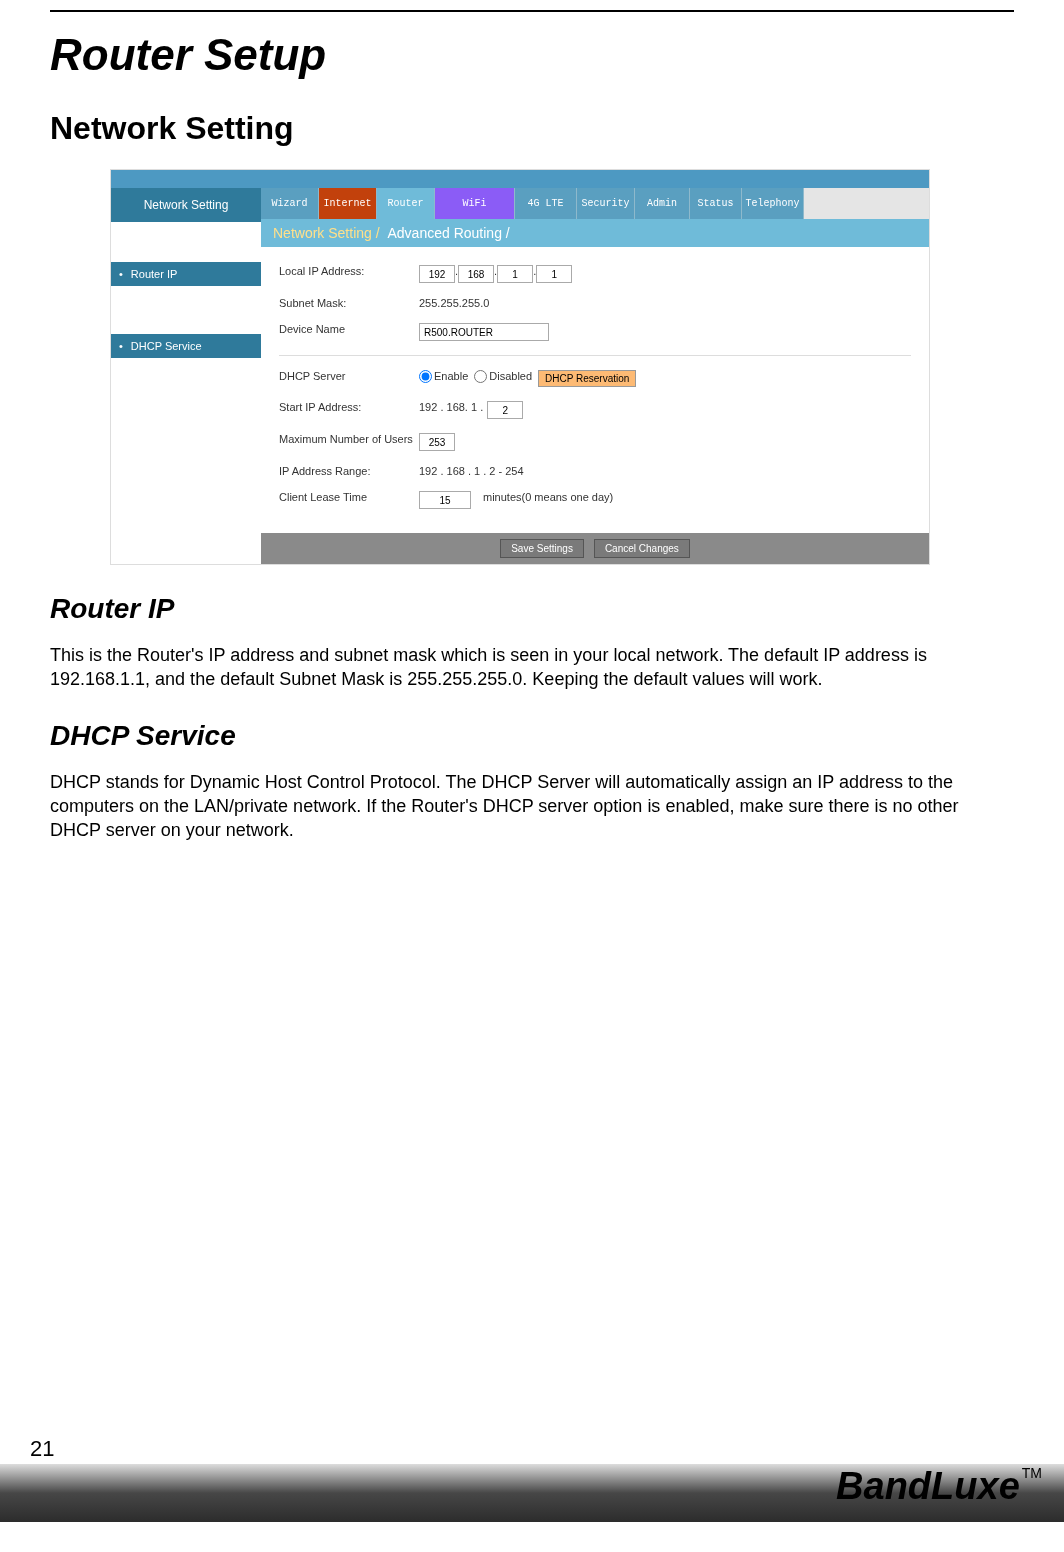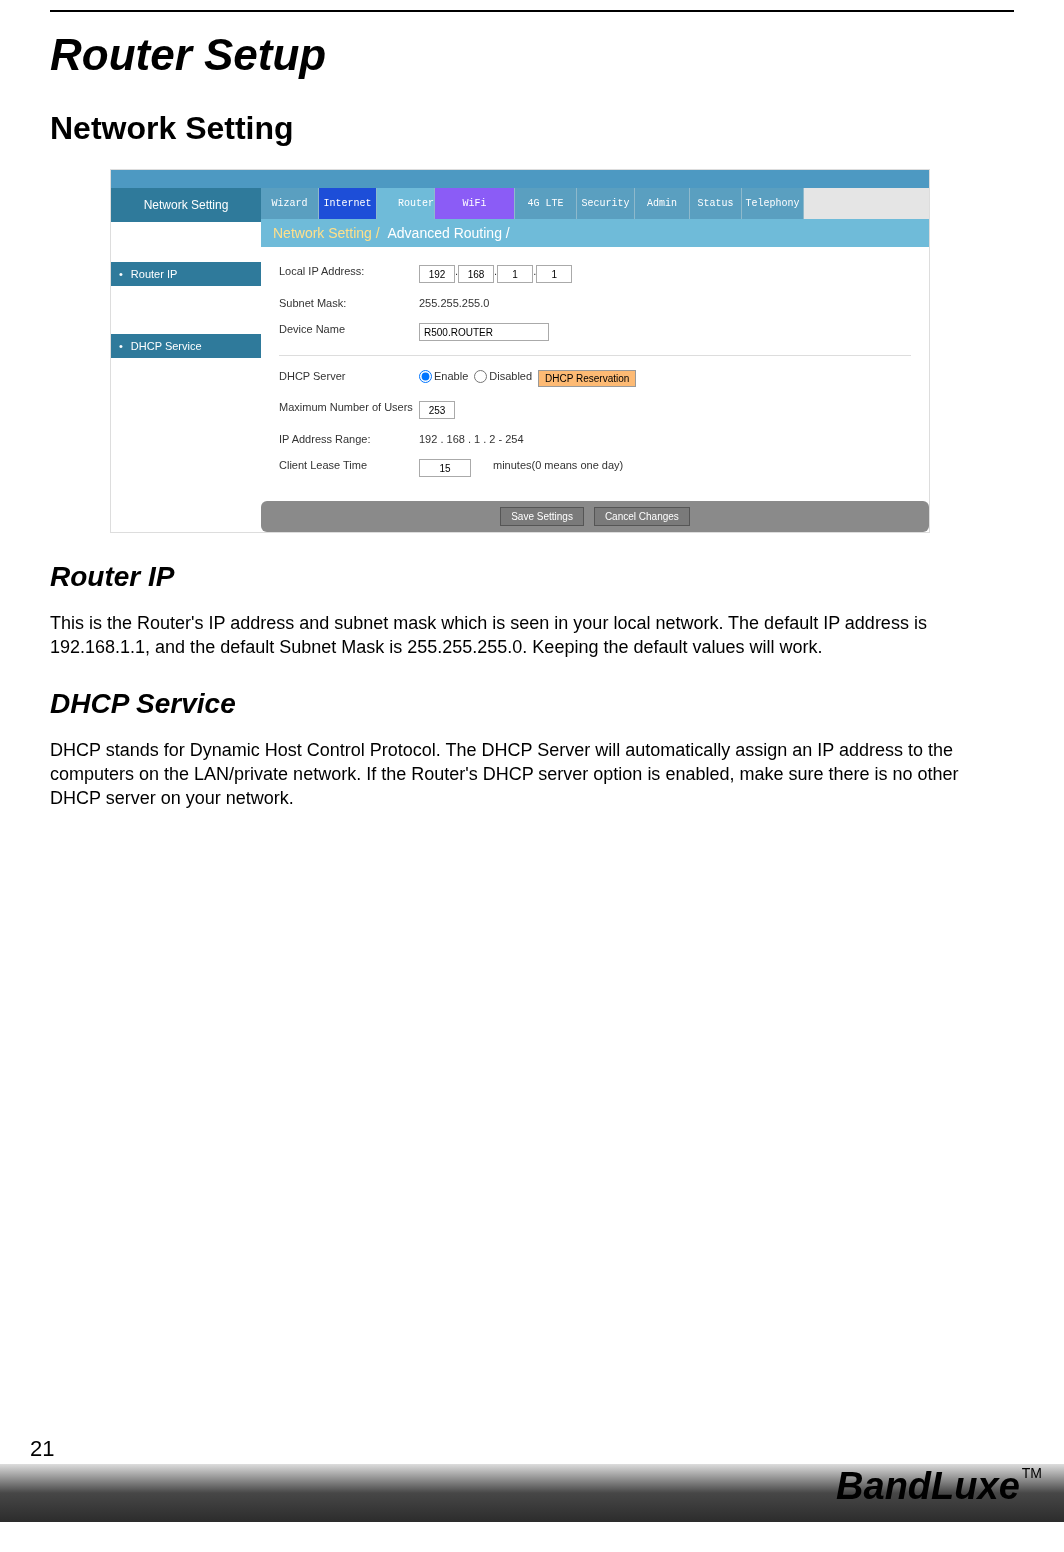--- a/index.html
+++ b/index.html
@@ -16,41 +16,41 @@
   .ss-body { display: flex; }
   .ss-left { width: 150px; background: #fff; }
   .ss-left .nav-main { background: #2f7a9b; color: #fff; padding: 10px 10px; font-size: 12px; text-align: center; }
   .ss-left .nav-sub { background: #2f7a9b; color: #fff; padding: 6px 8px; font-size: 11px; display: flex; align-items: center; margin-top: 40px; }
   .ss-left .nav-sub::before { content: "•"; margin-right: 8px; }
   .ss-left .nav-sub.service { margin-top: 48px; }
   .ss-right { flex: 1; }
   .ss-tabs { display: flex; background: #e5e5e5; }
   .ss-tab { padding: 10px 0; font-size: 10px; color: #fff; text-align: center; border-right: 1px solid #8eb9cc; font-family: Liberation Mono, monospace; }
   .ss-tab.bg1 { background: #5a9fc0; width: 58px;}
-  .ss-tab.bg2 { background: #1d4ed8; width: 58px;}
-  .ss-tab.active { background: #6fbbd9; width: 58px; text-align: right;}
+  .ss-tab.bg2 { background: #c2410c; width: 58px;}
+  .ss-tab.active { background: #6fbbd9; width: 58px;}
   .ss-tab.bg3 { background: #8b5cf6; width: 80px;}
   .ss-tab.bg4 { background: #5a9fc0; width: 62px;}
   .ss-tab.bg5 { background: #5a9fc0; width: 58px;}
   .ss-tab.bg6 { background: #5a9fc0; width: 55px;}
   .ss-tab.bg7 { background: #5a9fc0; width: 52px;}
   .ss-tab.bg8 { background: #5a9fc0; width: 62px;}
   .ss-subtabs { background: #6fbbd9; padding: 6px 12px; font-size: 14px; color: #fff; }
   .ss-subtabs .st1 { color: #ffe08a; }
   .ss-subtabs .st2 { color: #fff; margin-left: 4px; }
   .ss-content { background: #fff; padding: 18px 18px 10px 18px; font-size: 11px; color: #333; }
   .form-row { display: flex; align-items: flex-start; margin-bottom: 14px; }
   .form-label { width: 140px; }
   .ip-input { width: 36px; height: 18px; border: 1px solid #aaa; font-size: 10px; text-align: center; background: #fff; }
   .wide-input { width: 130px; height: 18px; border: 1px solid #aaa; font-size: 10px; padding: 0 4px; background: #fff; }
   .small-input { width: 36px; height: 18px; border: 1px solid #aaa; font-size: 10px; text-align: center; background: #fff; }
   .small-input2 { width: 52px; height: 18px; border: 1px solid #aaa; font-size: 10px; text-align: center; background: #fff; }
   .hr { border-top: 1px solid #ddd; margin: 8px 0 14px 0; }
   .btn { background: #fdba74; border: 1px solid #999; font-size: 10px; padding: 2px 6px; }
-  .bottom-btns { background: #8a8a8a; padding: 6px; display: flex; justify-content: center; gap: 10px; border-radius: 6px; }
+  .bottom-btns { background: #8a8a8a; padding: 6px; display: flex; justify-content: center; gap: 10px; }
   .bottom-btns .bbtn { background: #7a7a7a; color: #fff; border: 1px solid #555; font-size: 10px; padding: 3px 10px; }
   
   .page-number { position: absolute; left: 30px; bottom: 90px; font-size: 22px; }
   .footer-bar { position: absolute; bottom: 30px; left: 0; right: 0; height: 58px; background: linear-gradient(#ddd,#474747,#2c2c2c); }
   .footer-brand { position: absolute; right: 22px; bottom: 44px; font-weight: bold; font-style: italic; font-size: 38px; font-family: Arial Black, Arial, sans-serif; }
   .footer-brand .tm { font-size: 14px; font-style: normal; font-weight: normal; vertical-align: top; margin-left: 2px;}
 </style>
 </head>
 <body>
 
@@ -102,31 +102,36 @@
           <div class="hr"></div>
           <div class="form-row">
             <div class="form-label">DHCP Server</div>
             <input type="radio" checked="" style="">
             <span style="margin:0 6px 0 2px;">Enable</span>
             <input type="radio" style="">
             <span style="margin:0 6px 0 2px;">Disabled</span>
             <button class="btn">DHCP Reservation</button>
           </div>
           <div class="form-row">
+            <div class="form-label">Start IP Address:</div>
+            <span style="margin-right:4px;">192 . 168. 1 .</span>
+            <input class="small-input" value="2" style="">
+          </div>
+          <div class="form-row">
             <div class="form-label">Maximum Number of Users</div>
             <input class="small-input" value="253" style="">
           </div>
           <div class="form-row">
             <div class="form-label">IP Address Range:</div>
             <div>192 . 168 . 1 . 2 - 254</div>
           </div>
           <div class="form-row">
             <div class="form-label">Client Lease Time</div>
             <input class="small-input2" value="15" style="">
-            <span style="margin-left:22px;">minutes(0 means one day)</span>
+            <span style="margin-left:12px;">minutes(0 means one day)</span>
           </div>
         </div>
         <div class="bottom-btns">
           <button class="bbtn">Save Settings</button>
           <button class="bbtn">Cancel Changes</button>
         </div>
       </div>
     </div>
   </div>
 

